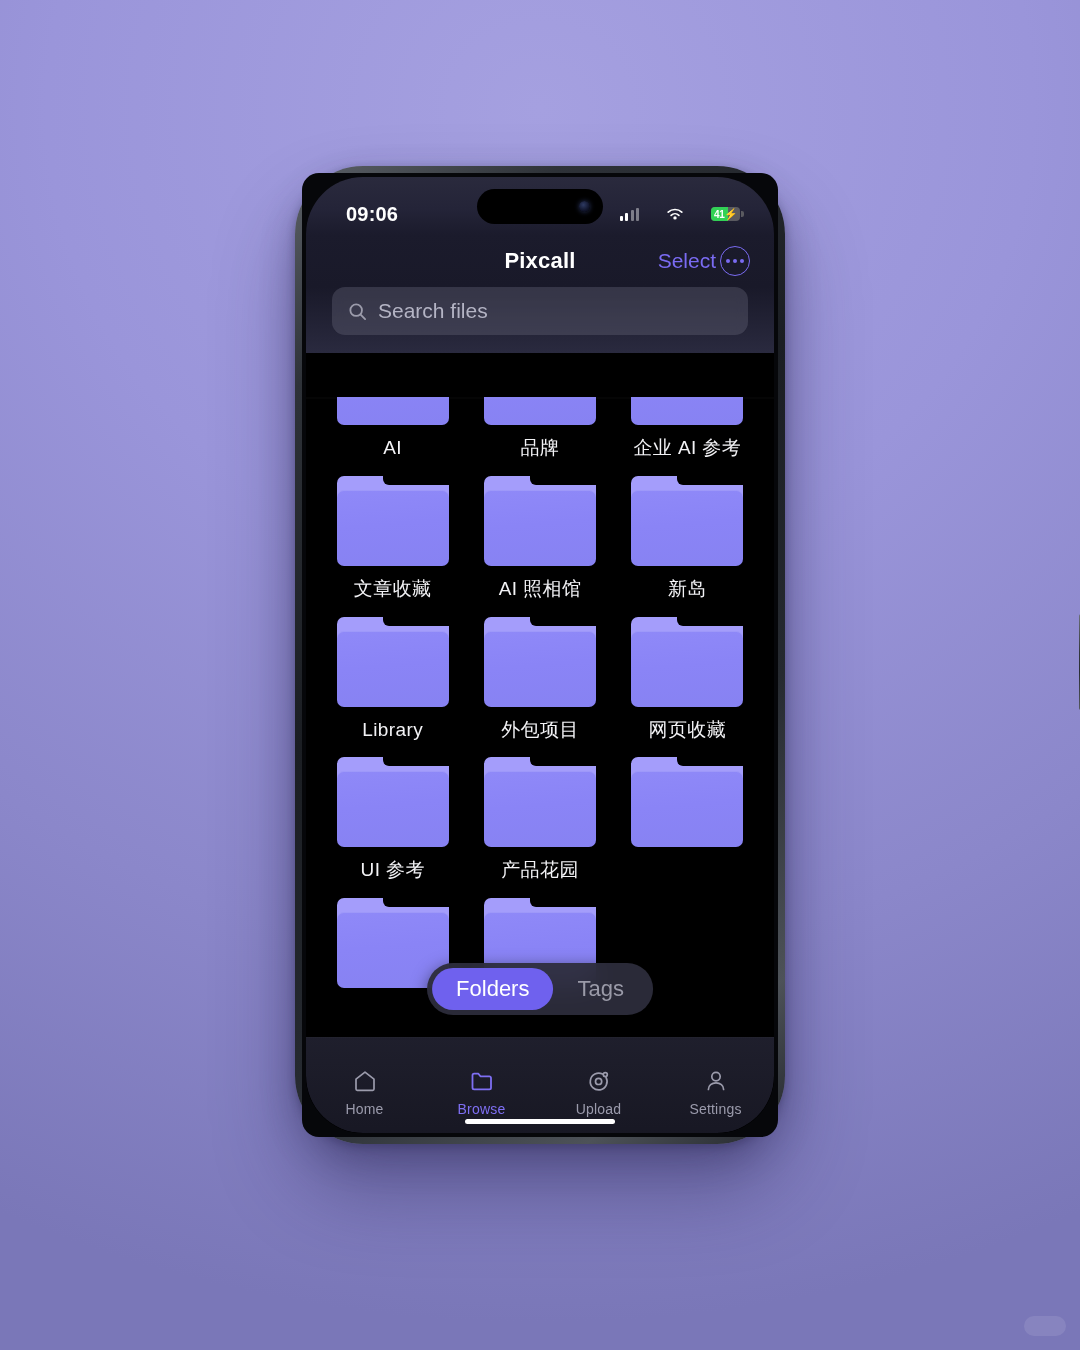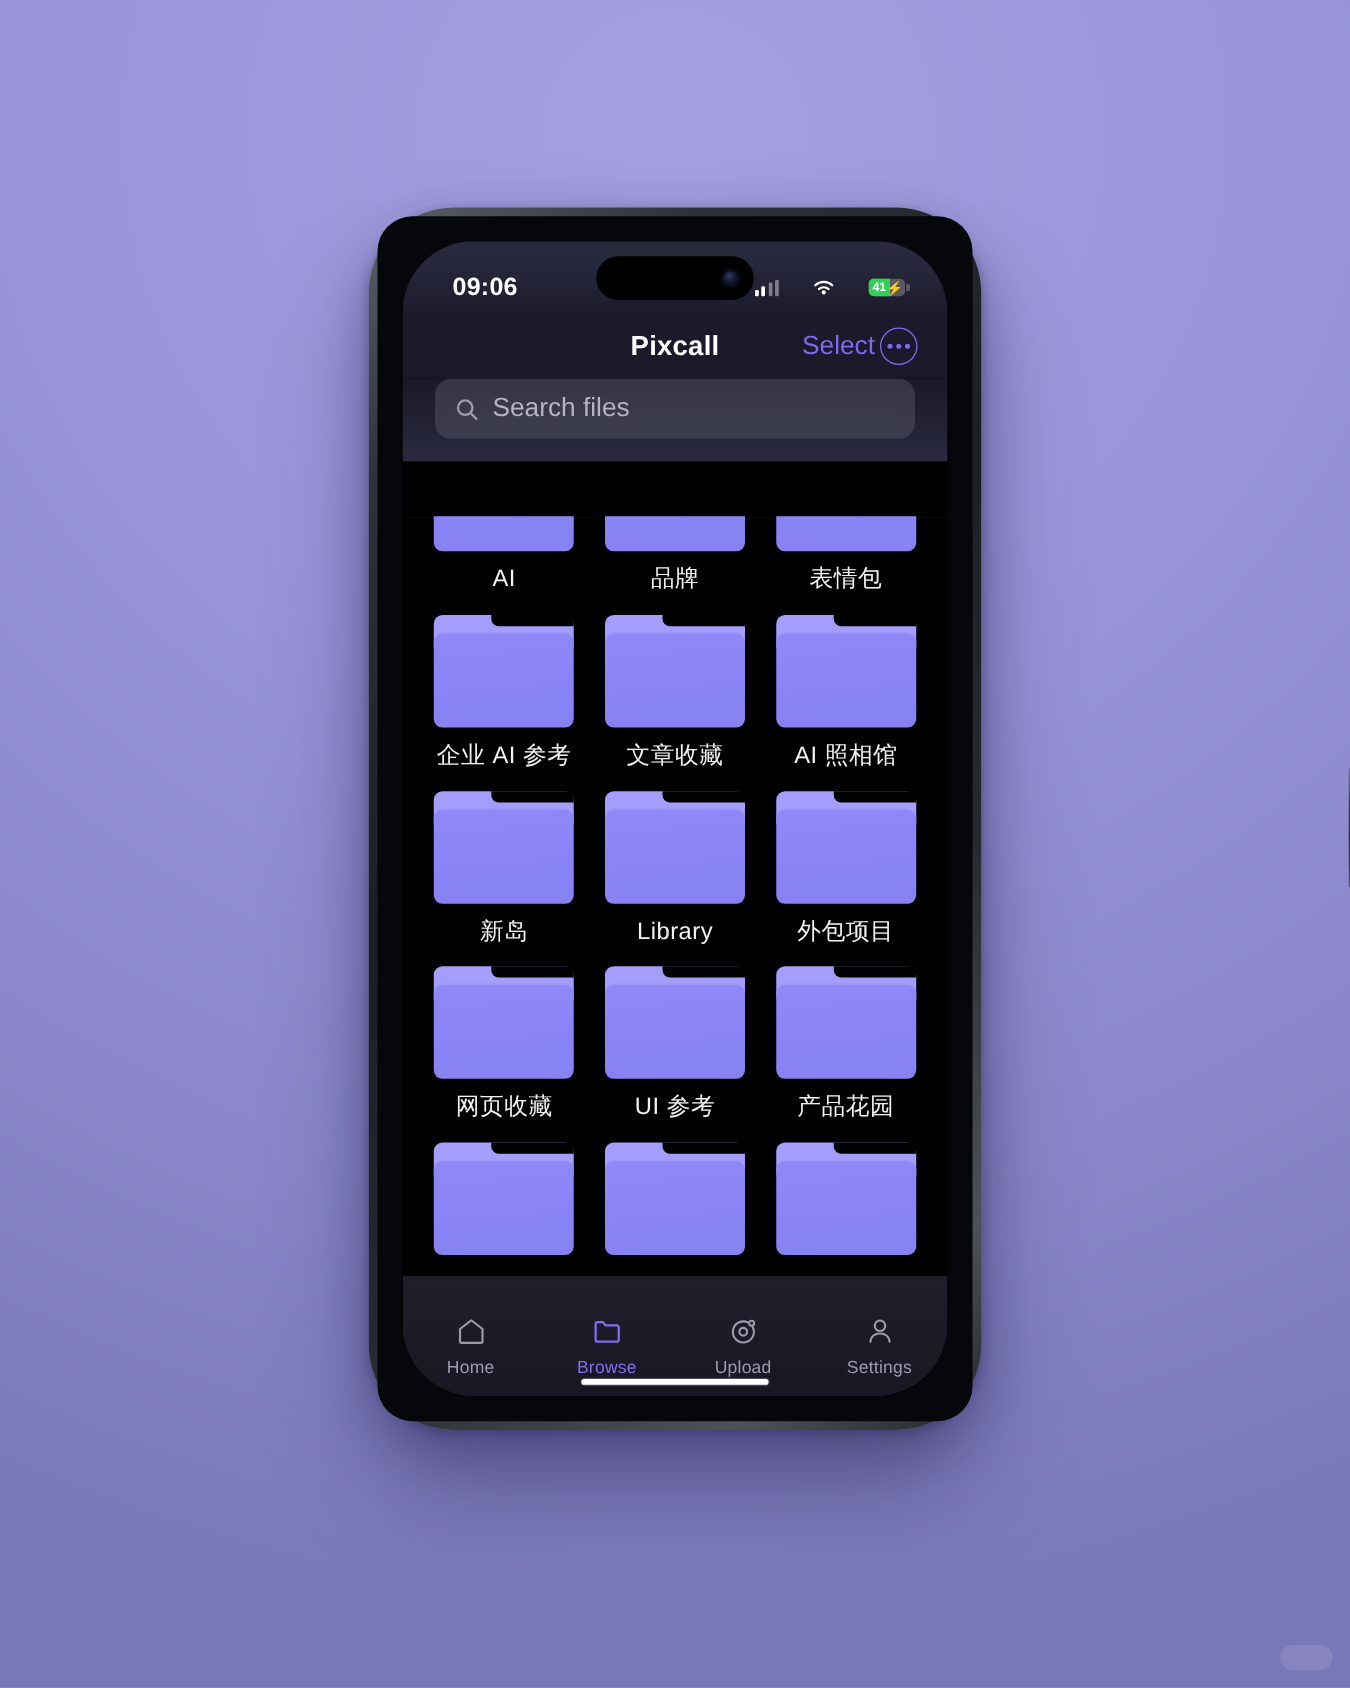--- a/index.html
+++ b/index.html
@@ -23,23 +23,23 @@
     border-radius:68px;
     background:linear-gradient(140deg,#5d6268 0%,#2e3238 16%,#1b1e23 42%,#262a30 66%,#4d5258 88%,#23262b 100%);
     padding:7px;
     box-shadow:
       0 46px 80px rgba(40,36,80,.42),
       0 14px 34px rgba(40,36,80,.30),
       0 3px 8px rgba(30,26,60,.30);
   }
   #phone-inner {
     width:100%; height:100%;
-    border-radius:28px;
+    border-radius:17px;
     background:#06070a;
-    padding:20px;
+    padding:4px;
   }
   #screen {
     position:relative;
     width:100%; height:100%;
     border-radius:57px;
     background:#000;
     overflow:hidden;
   }
 
   
@@ -294,26 +294,20 @@
                 <div class="front"></div>
               </div>
             <div class="folder-label">AI</div>
           </div>
           <div class="folder-cell">
             <div class="folder-icon">
                 <div class="front"></div>
               </div>
             <div class="folder-label">品牌</div>
           </div>
-          <div class="folder-cell">
-            <div class="folder-icon">
-                <div class="front"></div>
-              </div>
-            <div class="folder-label">表情包</div>
-          </div>
 
           <div class="folder-cell">
             <div class="folder-icon">
                 <div class="back"></div>
                 <div class="front"></div>
               </div>
             <div class="folder-label">企业 AI 参考</div>
           </div>
           <div class="folder-cell">
             <div class="folder-icon">
@@ -392,20 +386,24 @@
             <div class="folder-icon">
                 <div class="back"></div>
                 <div class="front"></div>
               </div>
             <div class="folder-label"></div>
           </div>
 
         </div>
       </div>
 
+      <div id="segmented">
+        <div class="seg active">Folders</div>
+        <div class="seg">Tags</div>
+      </div>
 
       <div id="tab-bar">
 
         <div class="tab">
           <svg viewBox="0 0 26 26">
             <path d="M4 11.2 13 4.2l9 7V21a1.3 1.3 0 0 1-1.3 1.3H5.3A1.3 1.3 0 0 1 4 21z" fill="none" stroke="#9b9bac" stroke-width="1.7" stroke-linejoin="round"></path>
           </svg>
           <span class="tab-label">Home</span>
         </div>
 

